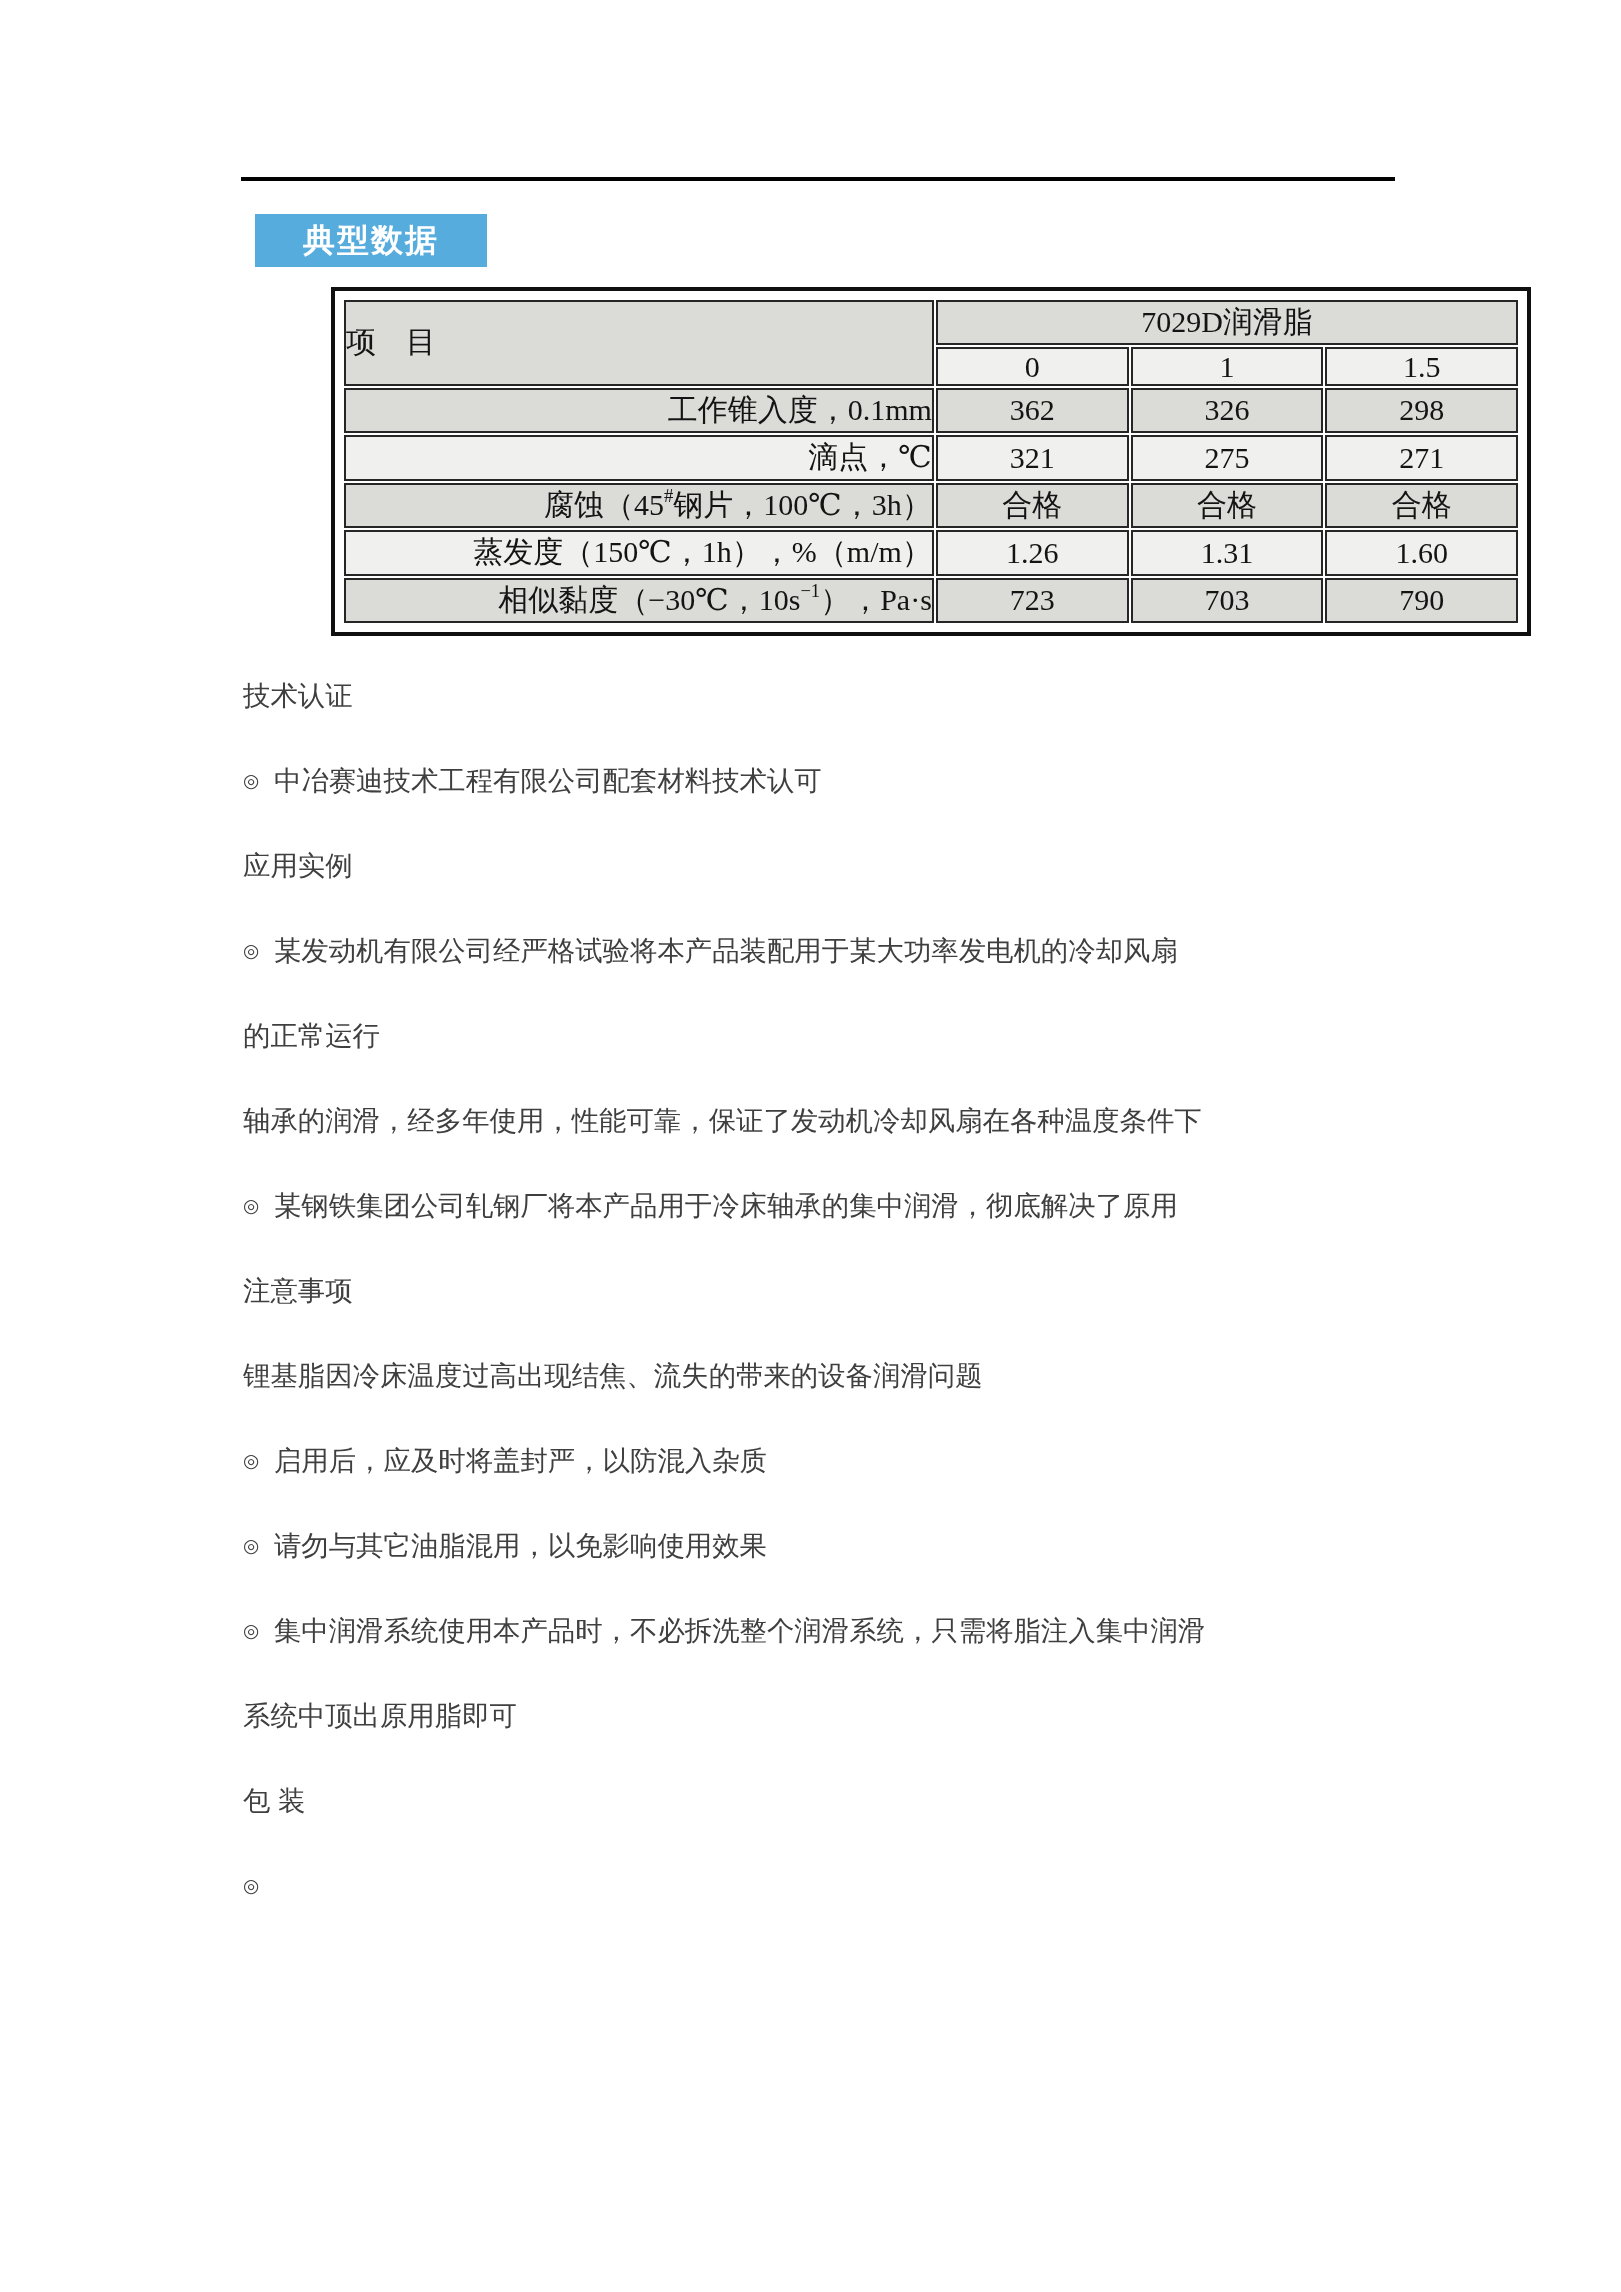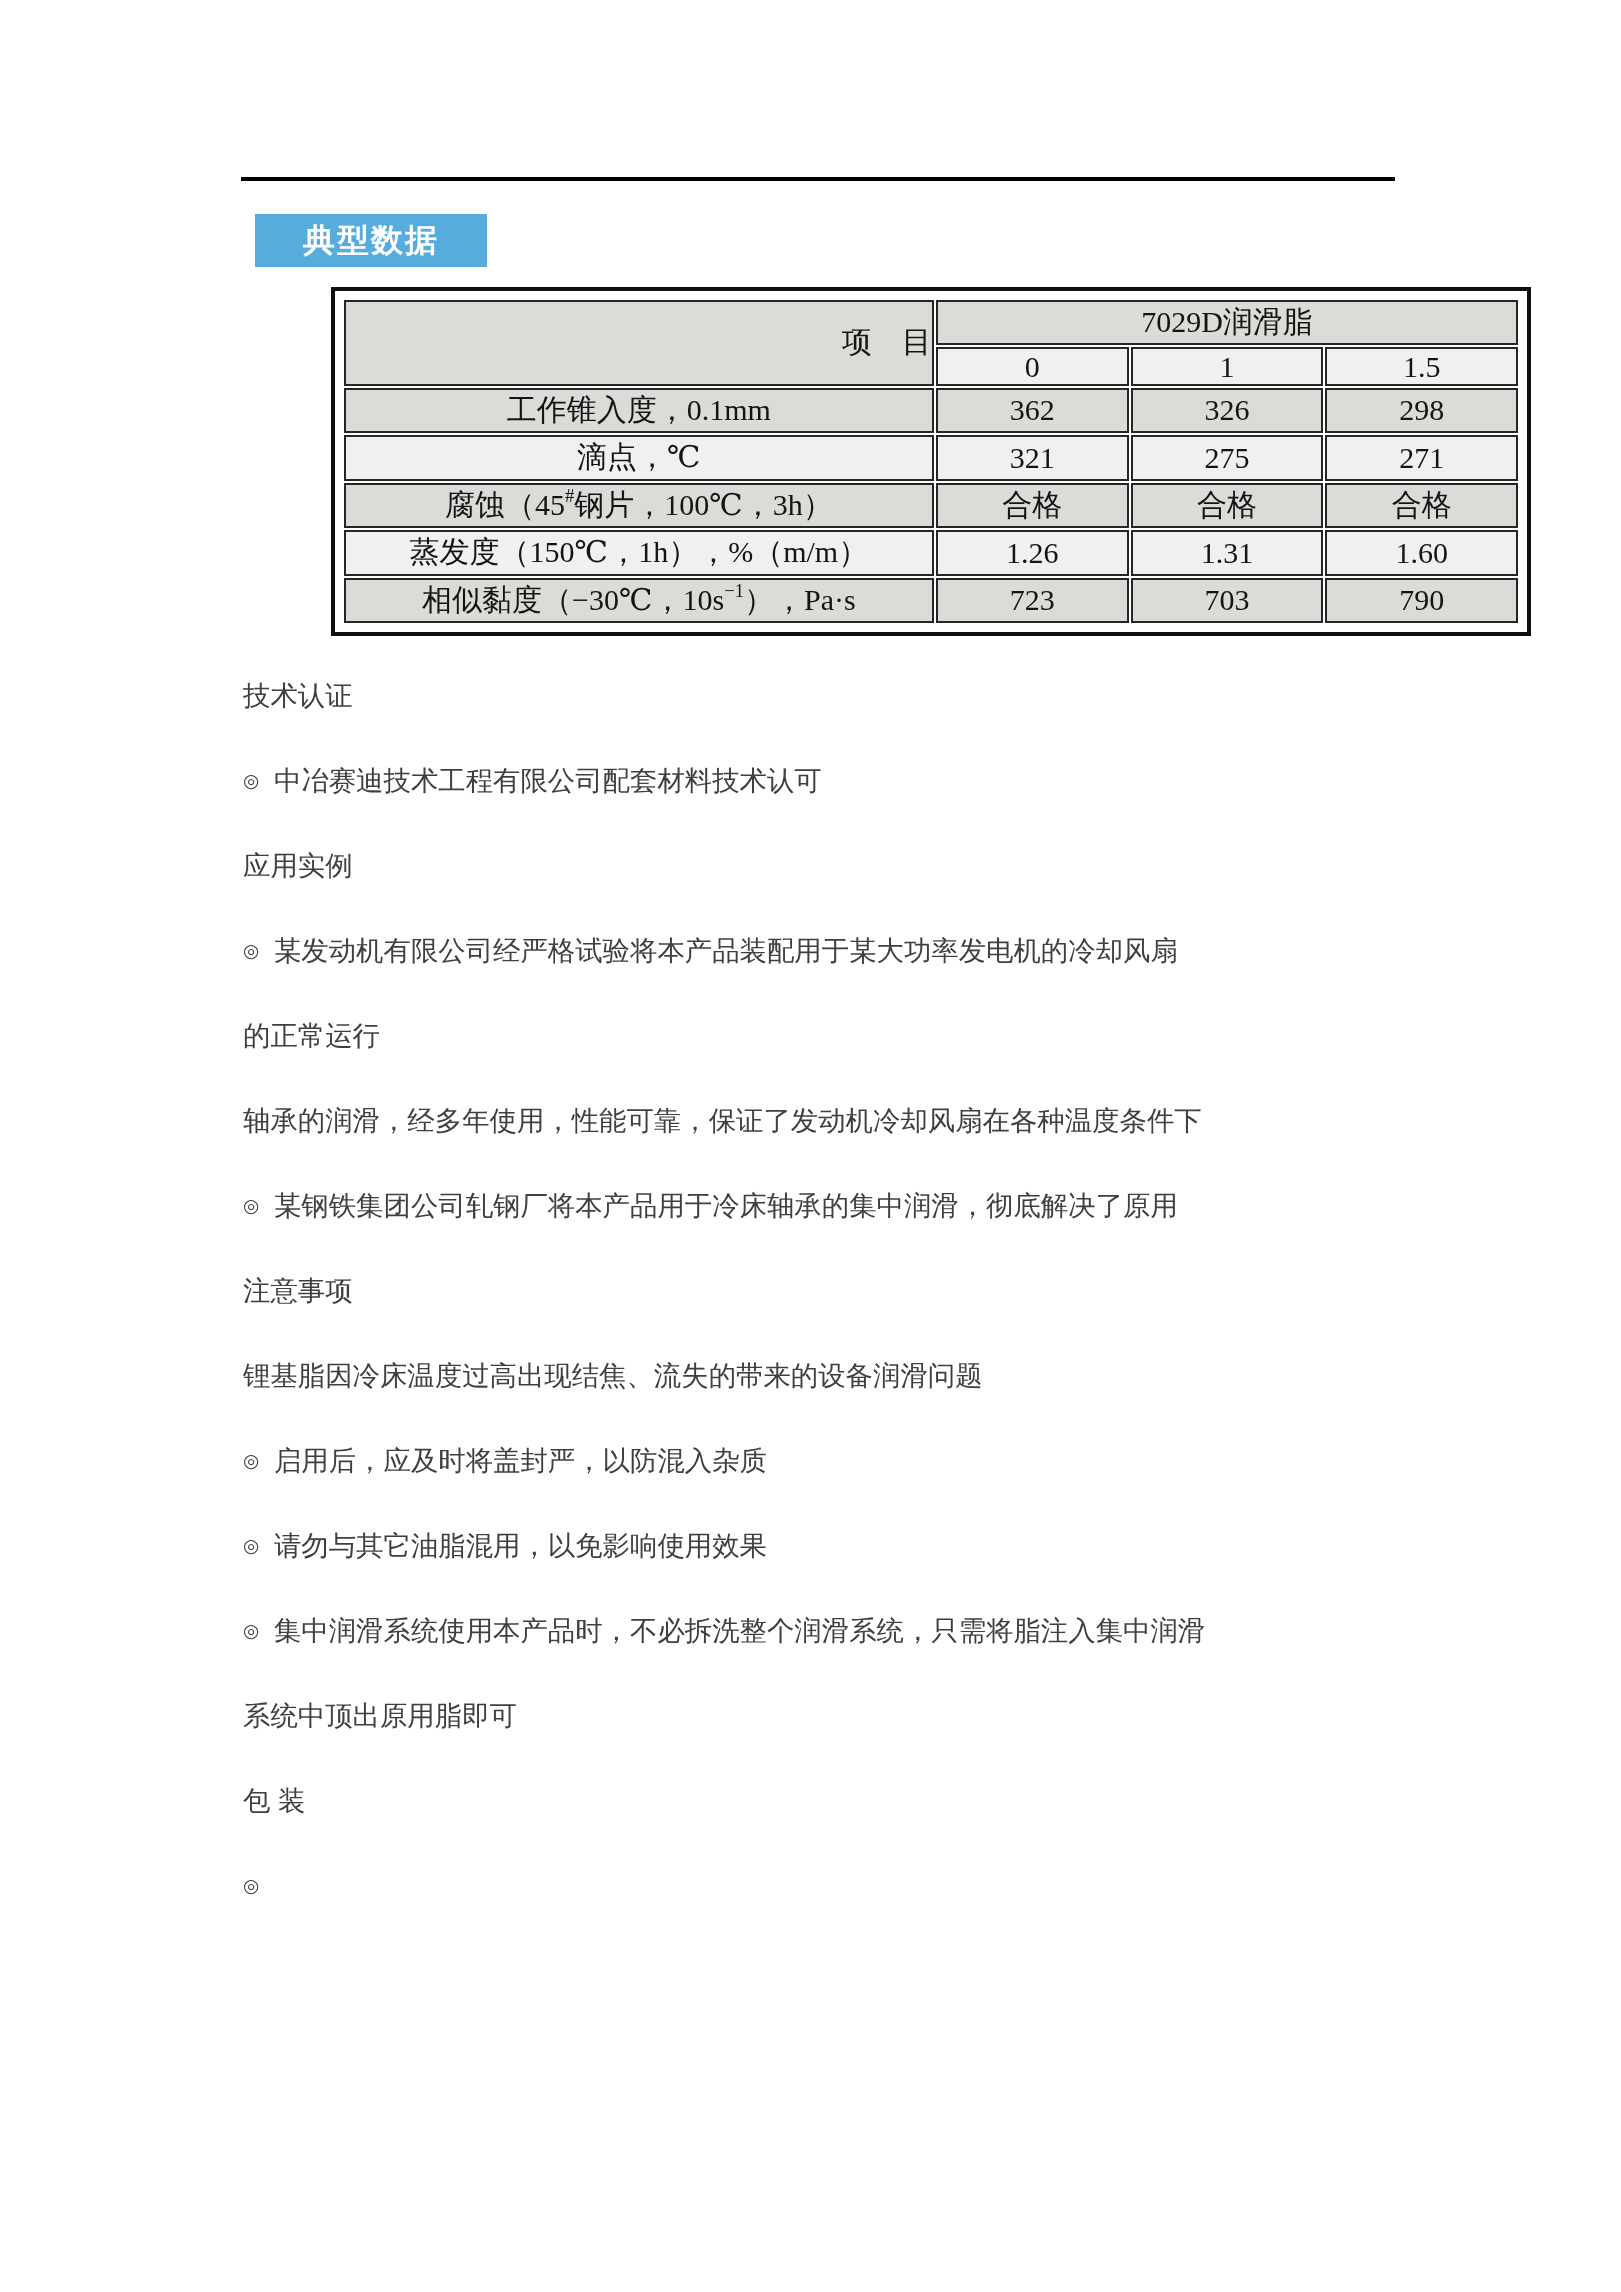--- a/index.html
+++ b/index.html
@@ -39,24 +39,24 @@
   }
   table.data td{
     border:2px solid #262626;
     padding:0;
     vertical-align:middle;
     font-size:30px;
     overflow:hidden;
   }
   td.bg-g{background:#DBDCD8;}
   td.bg-l{background:#F0F0EE;}
-  td.c-item{text-align:right;font-size:31px;}
+  td.c-item{text-align:left;font-size:31px;}
   td.c-title{text-align:center;font-size:31px;}
   td.c-grade{text-align:center;font-size:29px;}
-  td.lab{text-align:center;padding-left:35px;}
+  td.lab{text-align:right;padding-left:35px;}
   td.val{text-align:center;font-size:31px;}
   td sup{font-size:0.62em;line-height:0;position:relative;top:-0.1em;}
   
   .textcol{
     position:absolute;left:243px;top:653px;width:1176px;
     color:#3F3F3F;font-size:27.4px;
   }
   .line{
     height:85px;line-height:85px;
     white-space:nowrap;

